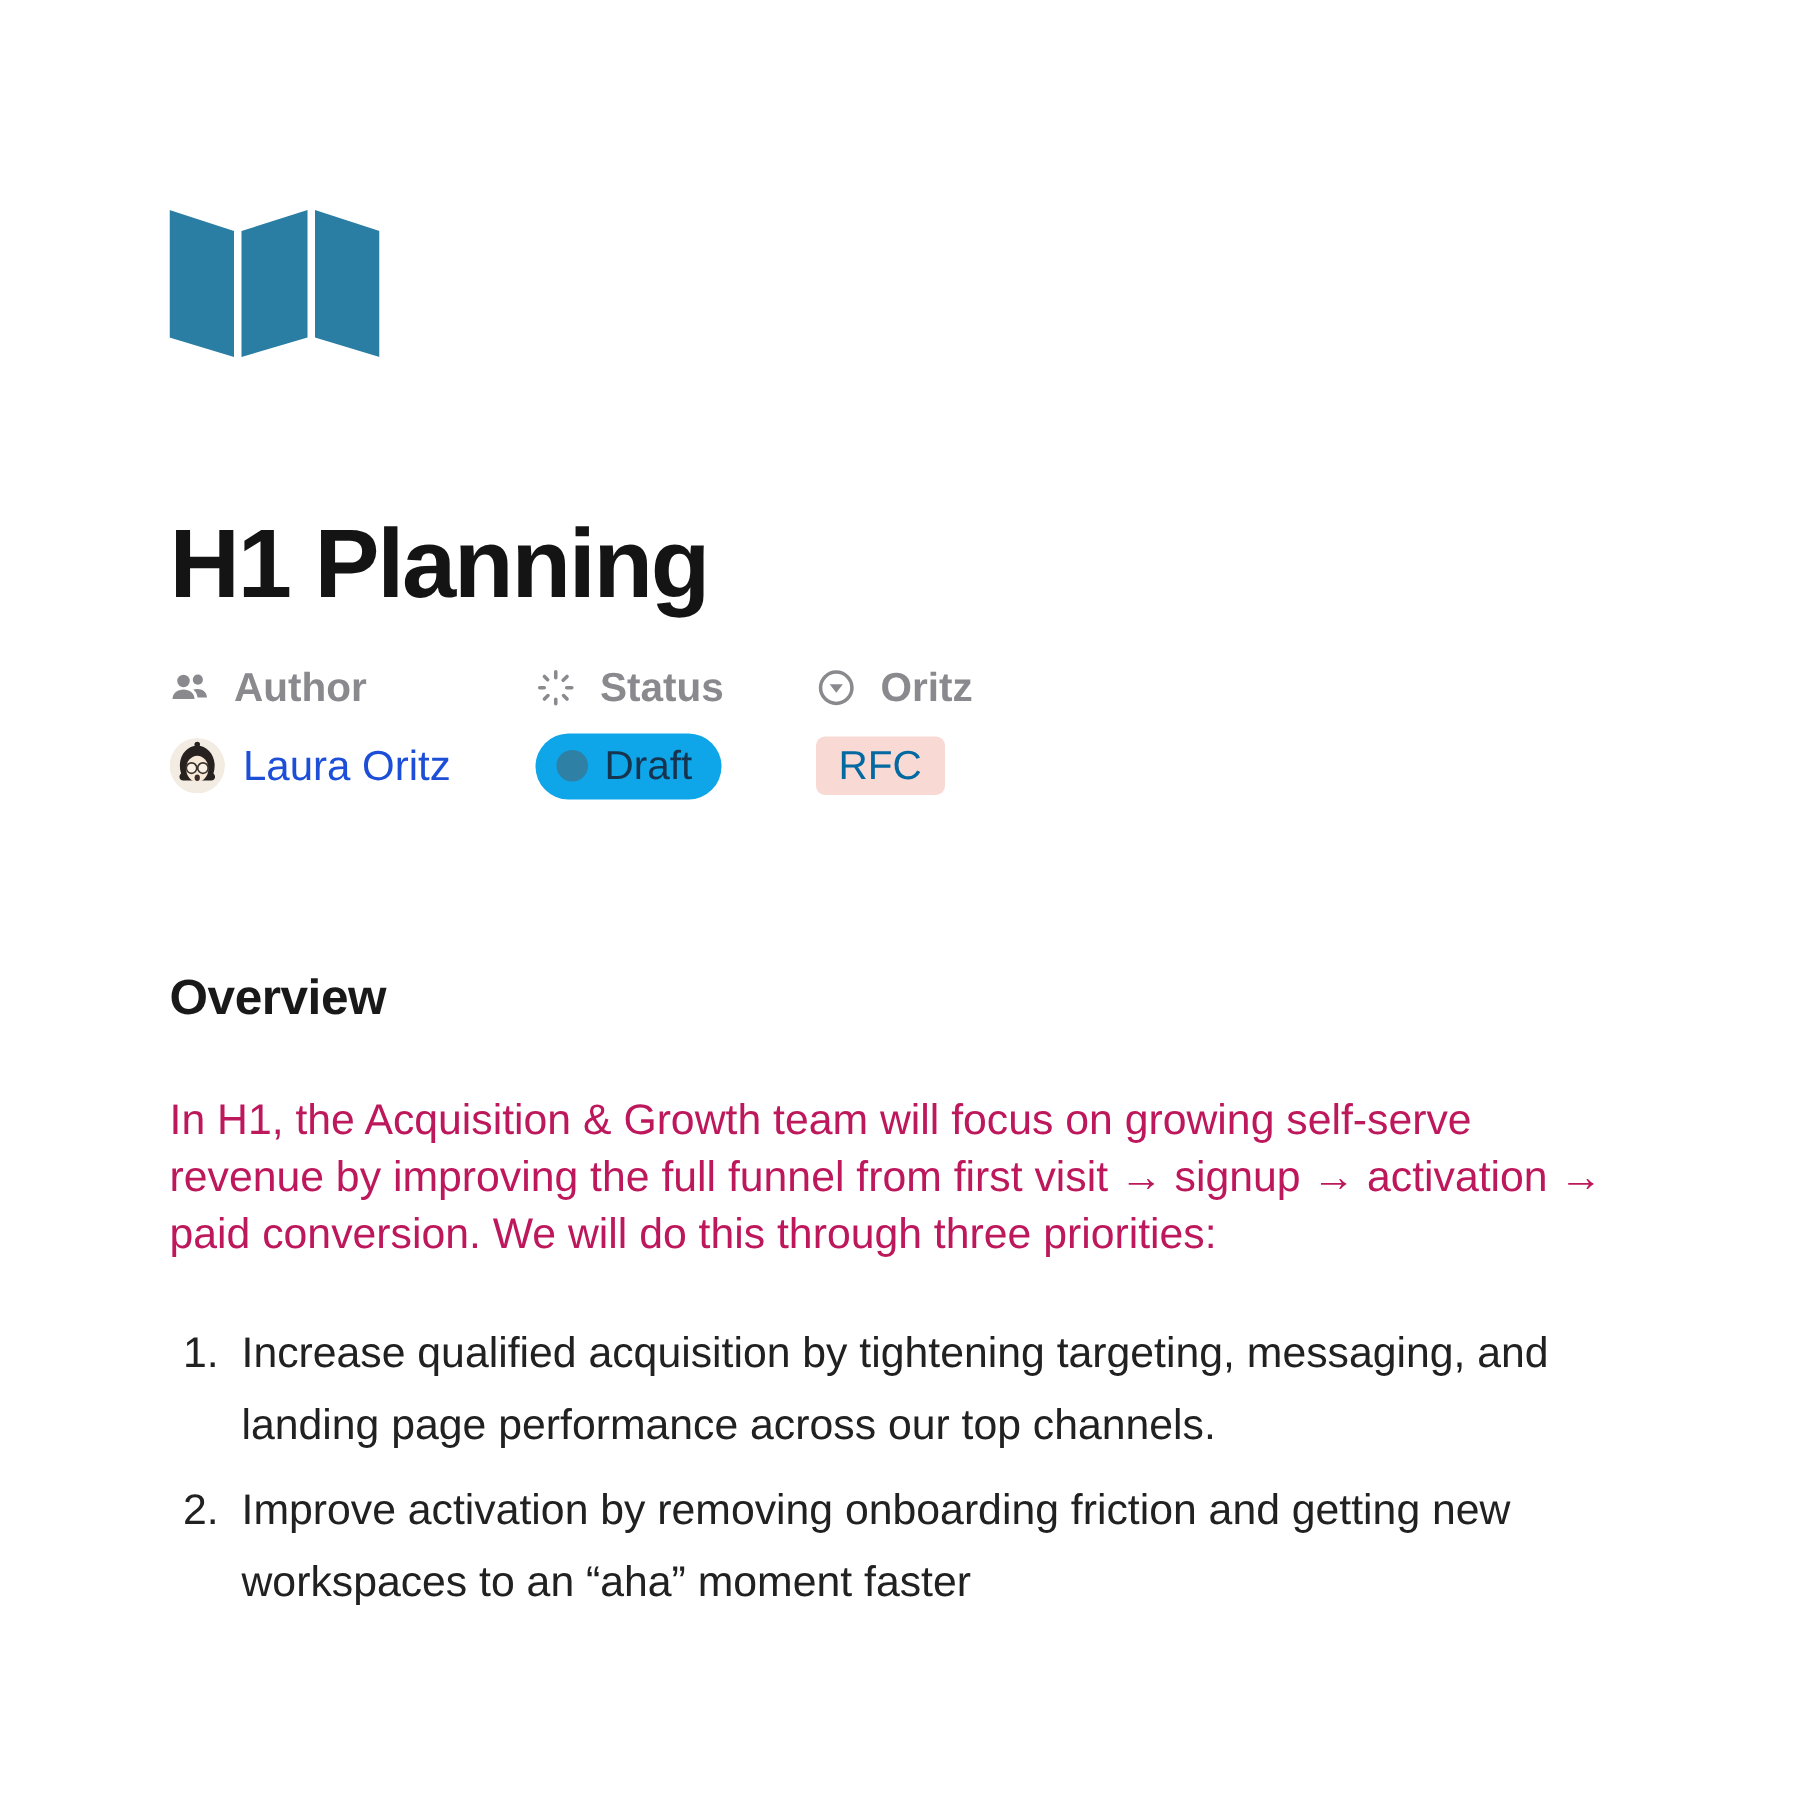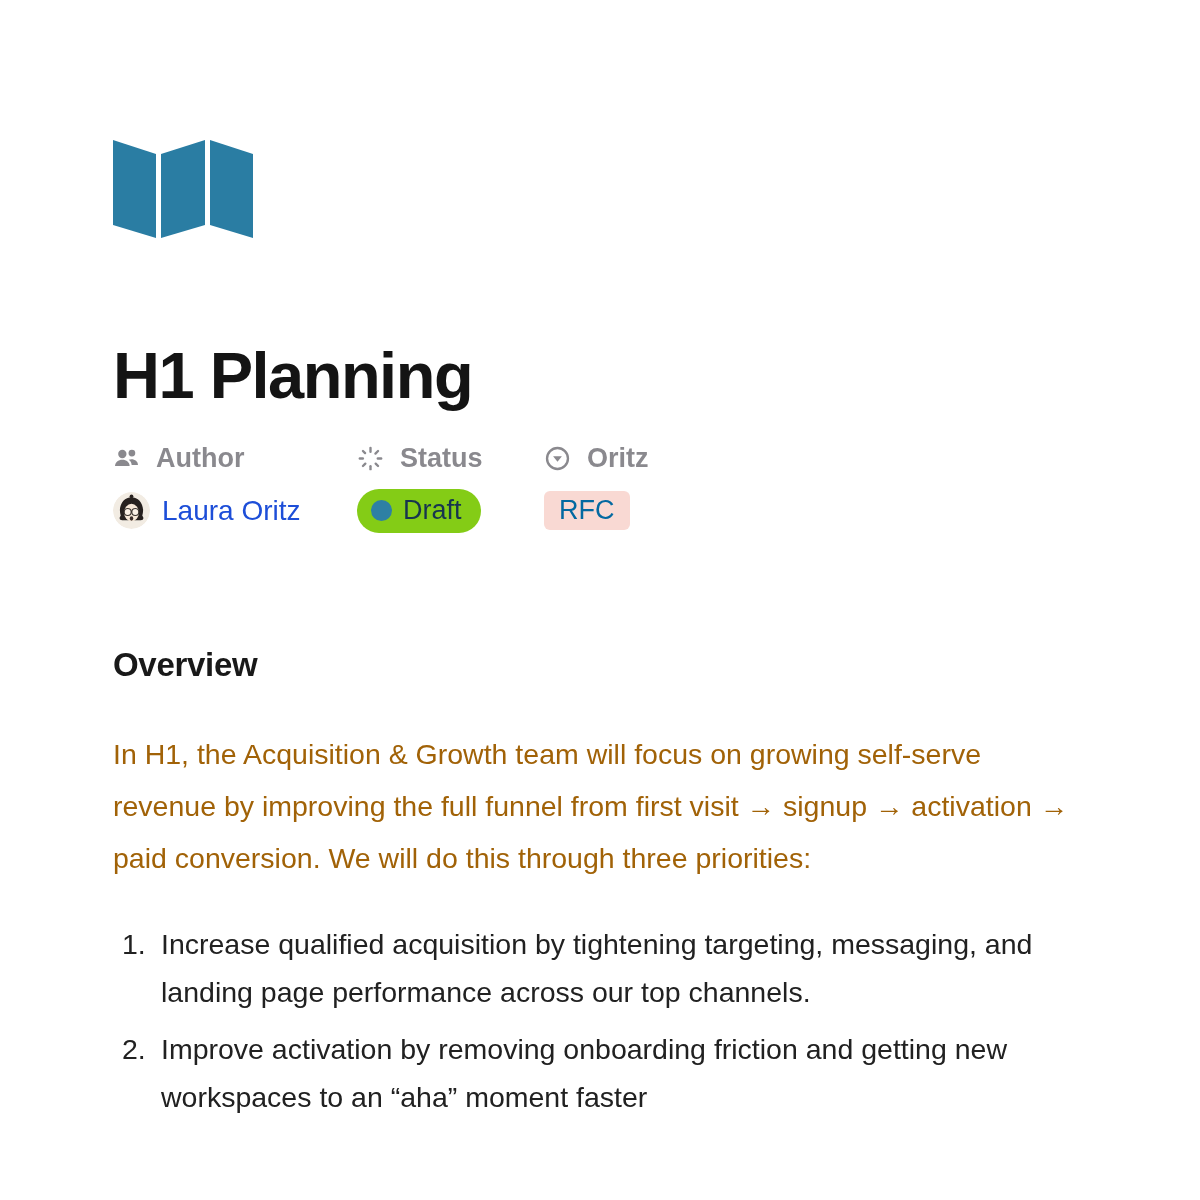--- a/index.html
+++ b/index.html
@@ -75,22 +75,22 @@
     margin-top: 113px;
     font-size: 33px;
     font-weight: 700;
     letter-spacing: -0.3px;
     color: #191919;
   }
   .body-text {
     margin-top: 44px;
     width: 975px;
     font-size: 28.5px;
-    line-height: 52px;
-    color: #a16207;
+    line-height: 38px;
+    color: #be185d;
   }
   .num-list {
     margin-top: 36px;
     width: 975px;
     list-style: none;
   }
   .num-list .list-item {
     display: flex;
     padding-left: 9px;
     margin-bottom: 9px;
@@ -158,21 +158,21 @@
           <line x1="21.5" y1="12" x2="18.5" y2="12"></line>
           <line x1="18.7" y1="18.7" x2="16.6" y2="16.6"></line>
           <line x1="12" y1="21.5" x2="12" y2="18.8"></line>
           <line x1="5.3" y1="18.7" x2="7.4" y2="16.6"></line>
           <line x1="2.5" y1="12" x2="5.2" y2="12"></line>
           <line x1="5.3" y1="5.3" x2="7.2" y2="7.2"></line>
         </svg>
         <span>Status</span>
       </div>
       <div class="prop-value">
-        <span class="pill" style="background:#84cc16; color:#17344f;">
+        <span class="pill" style="background:#0ea5e9; color:#17344f;">
           <span class="dot" style="background:#2e80a4;"></span>
           <span>Draft</span>
         </span>
       </div>
     </div>
 
     <div class="prop-col col-type">
       <div class="prop-label">
         <svg viewBox="0 0 24 24" xmlns="http://www.w3.org/2000/svg">
           <circle cx="12" cy="12" r="9.3" fill="none" stroke="#8a898e" stroke-width="2.1"></circle>

